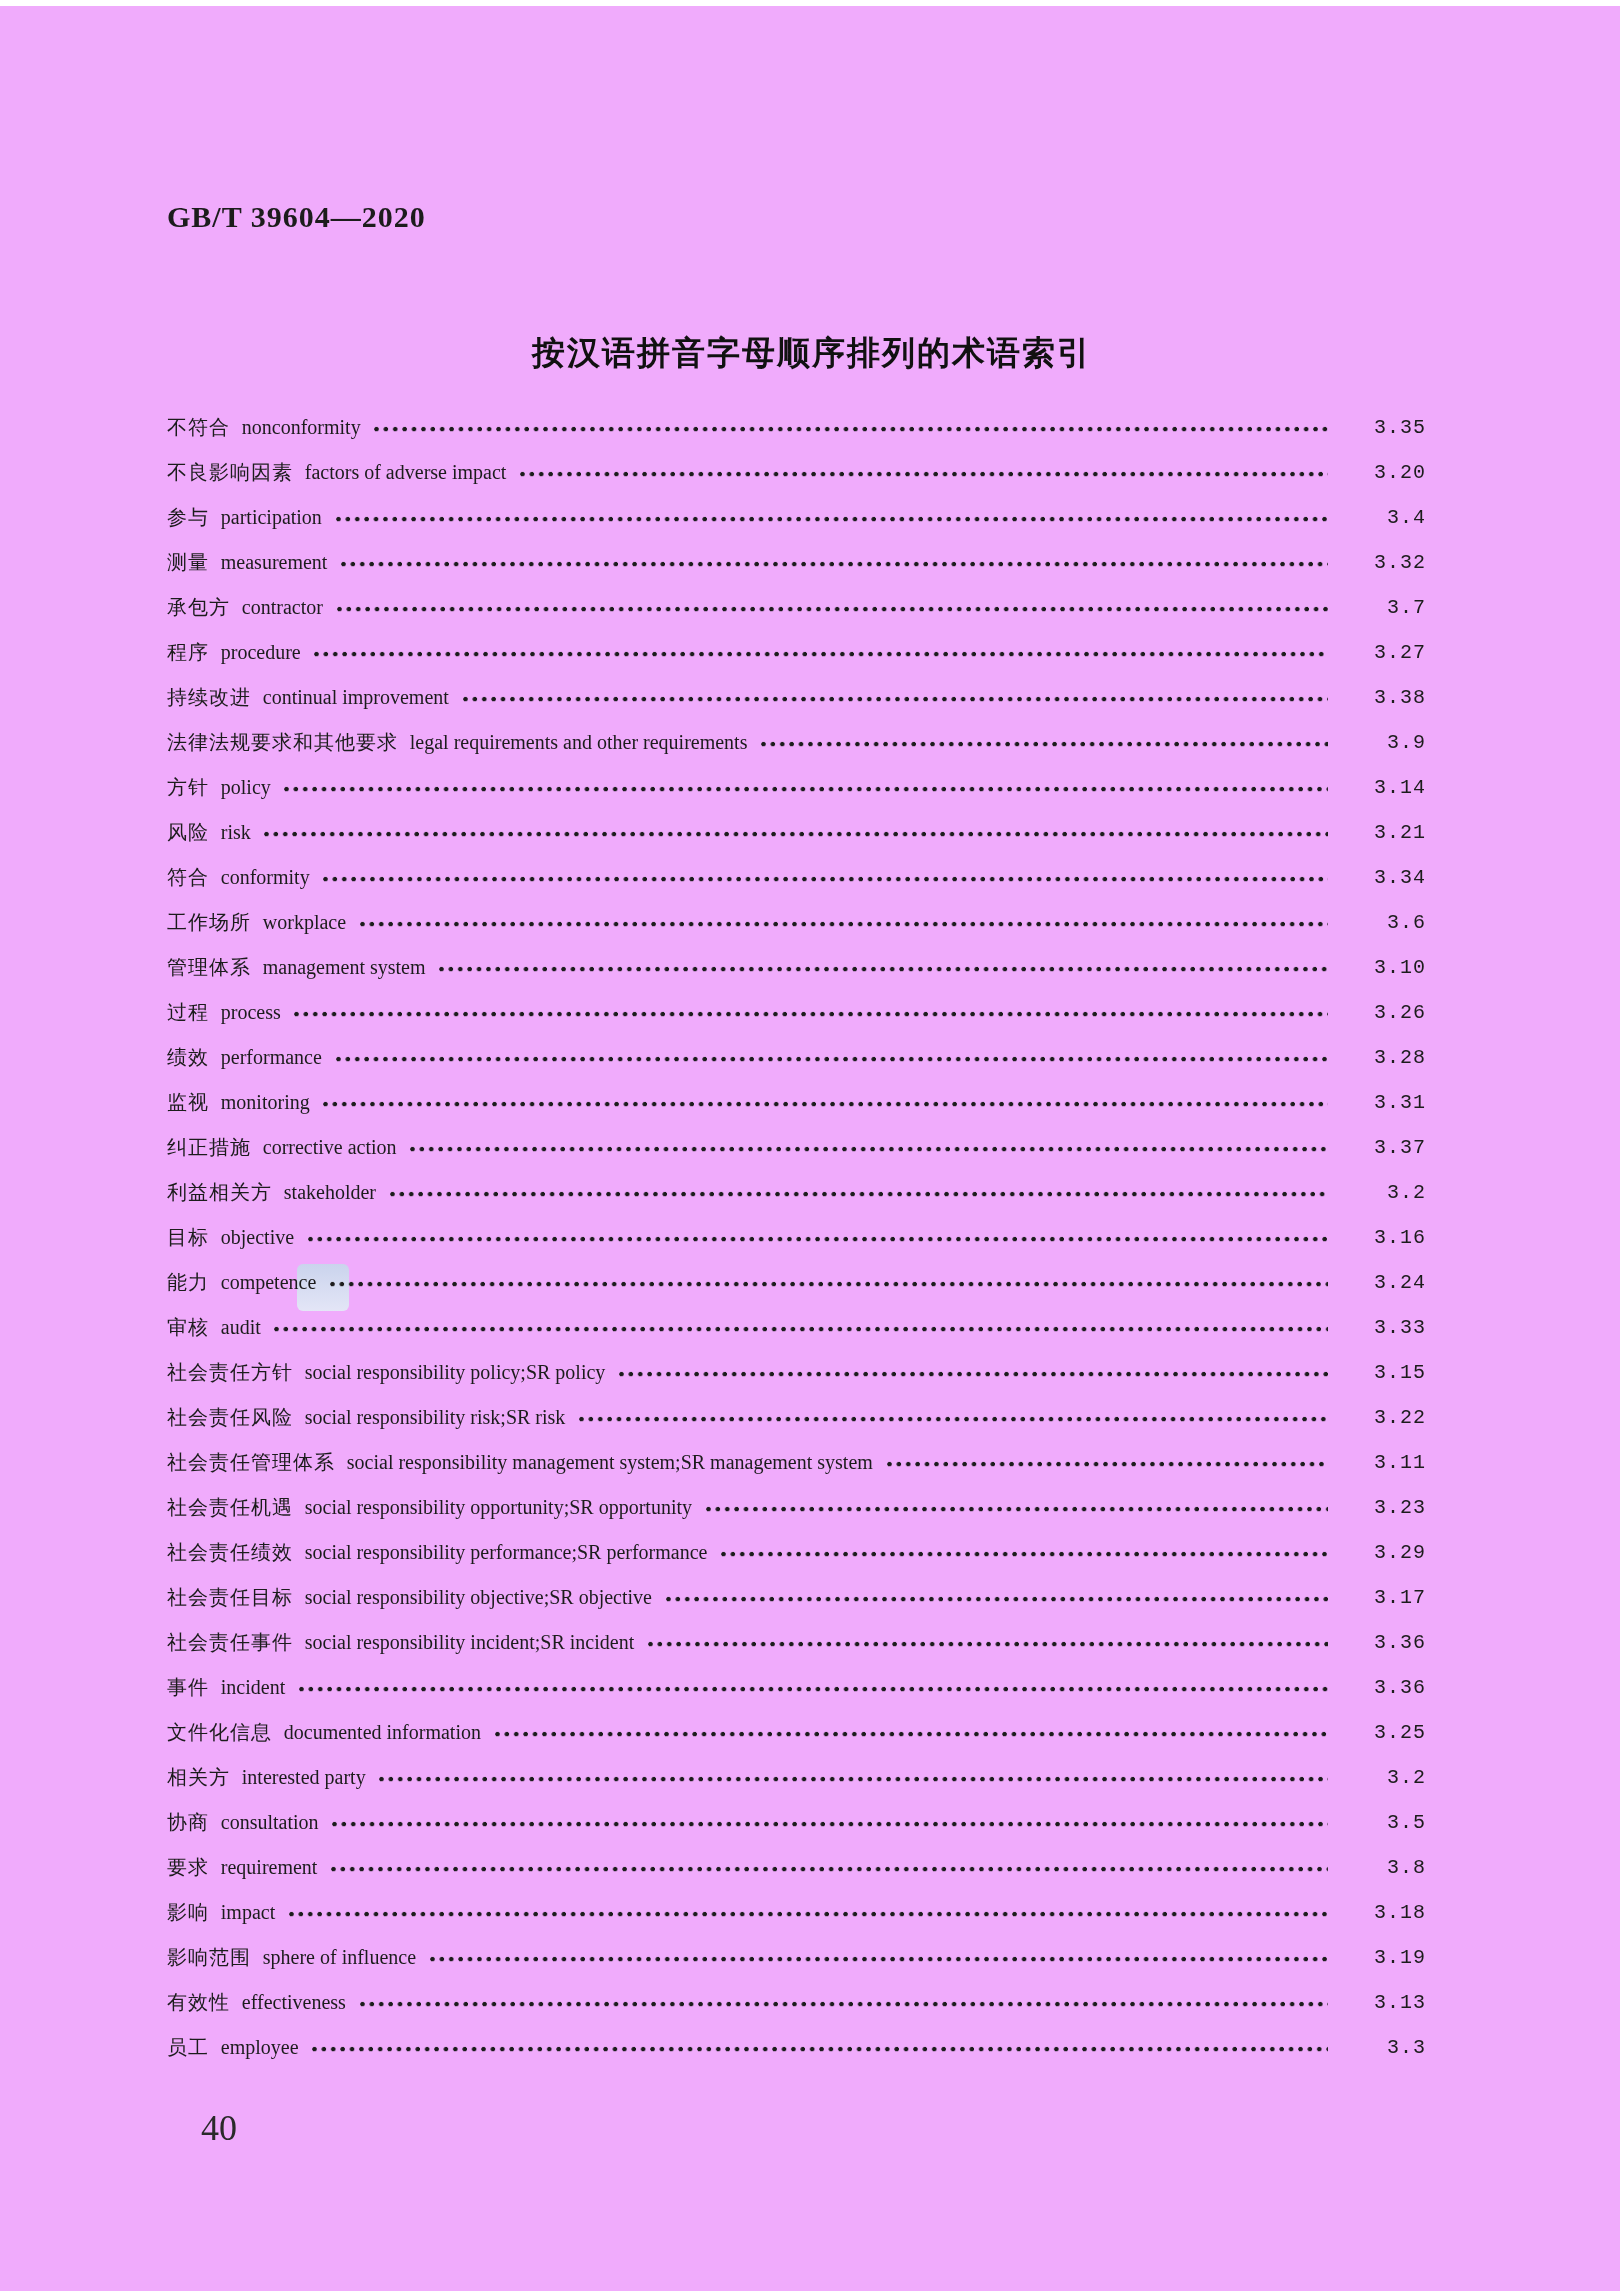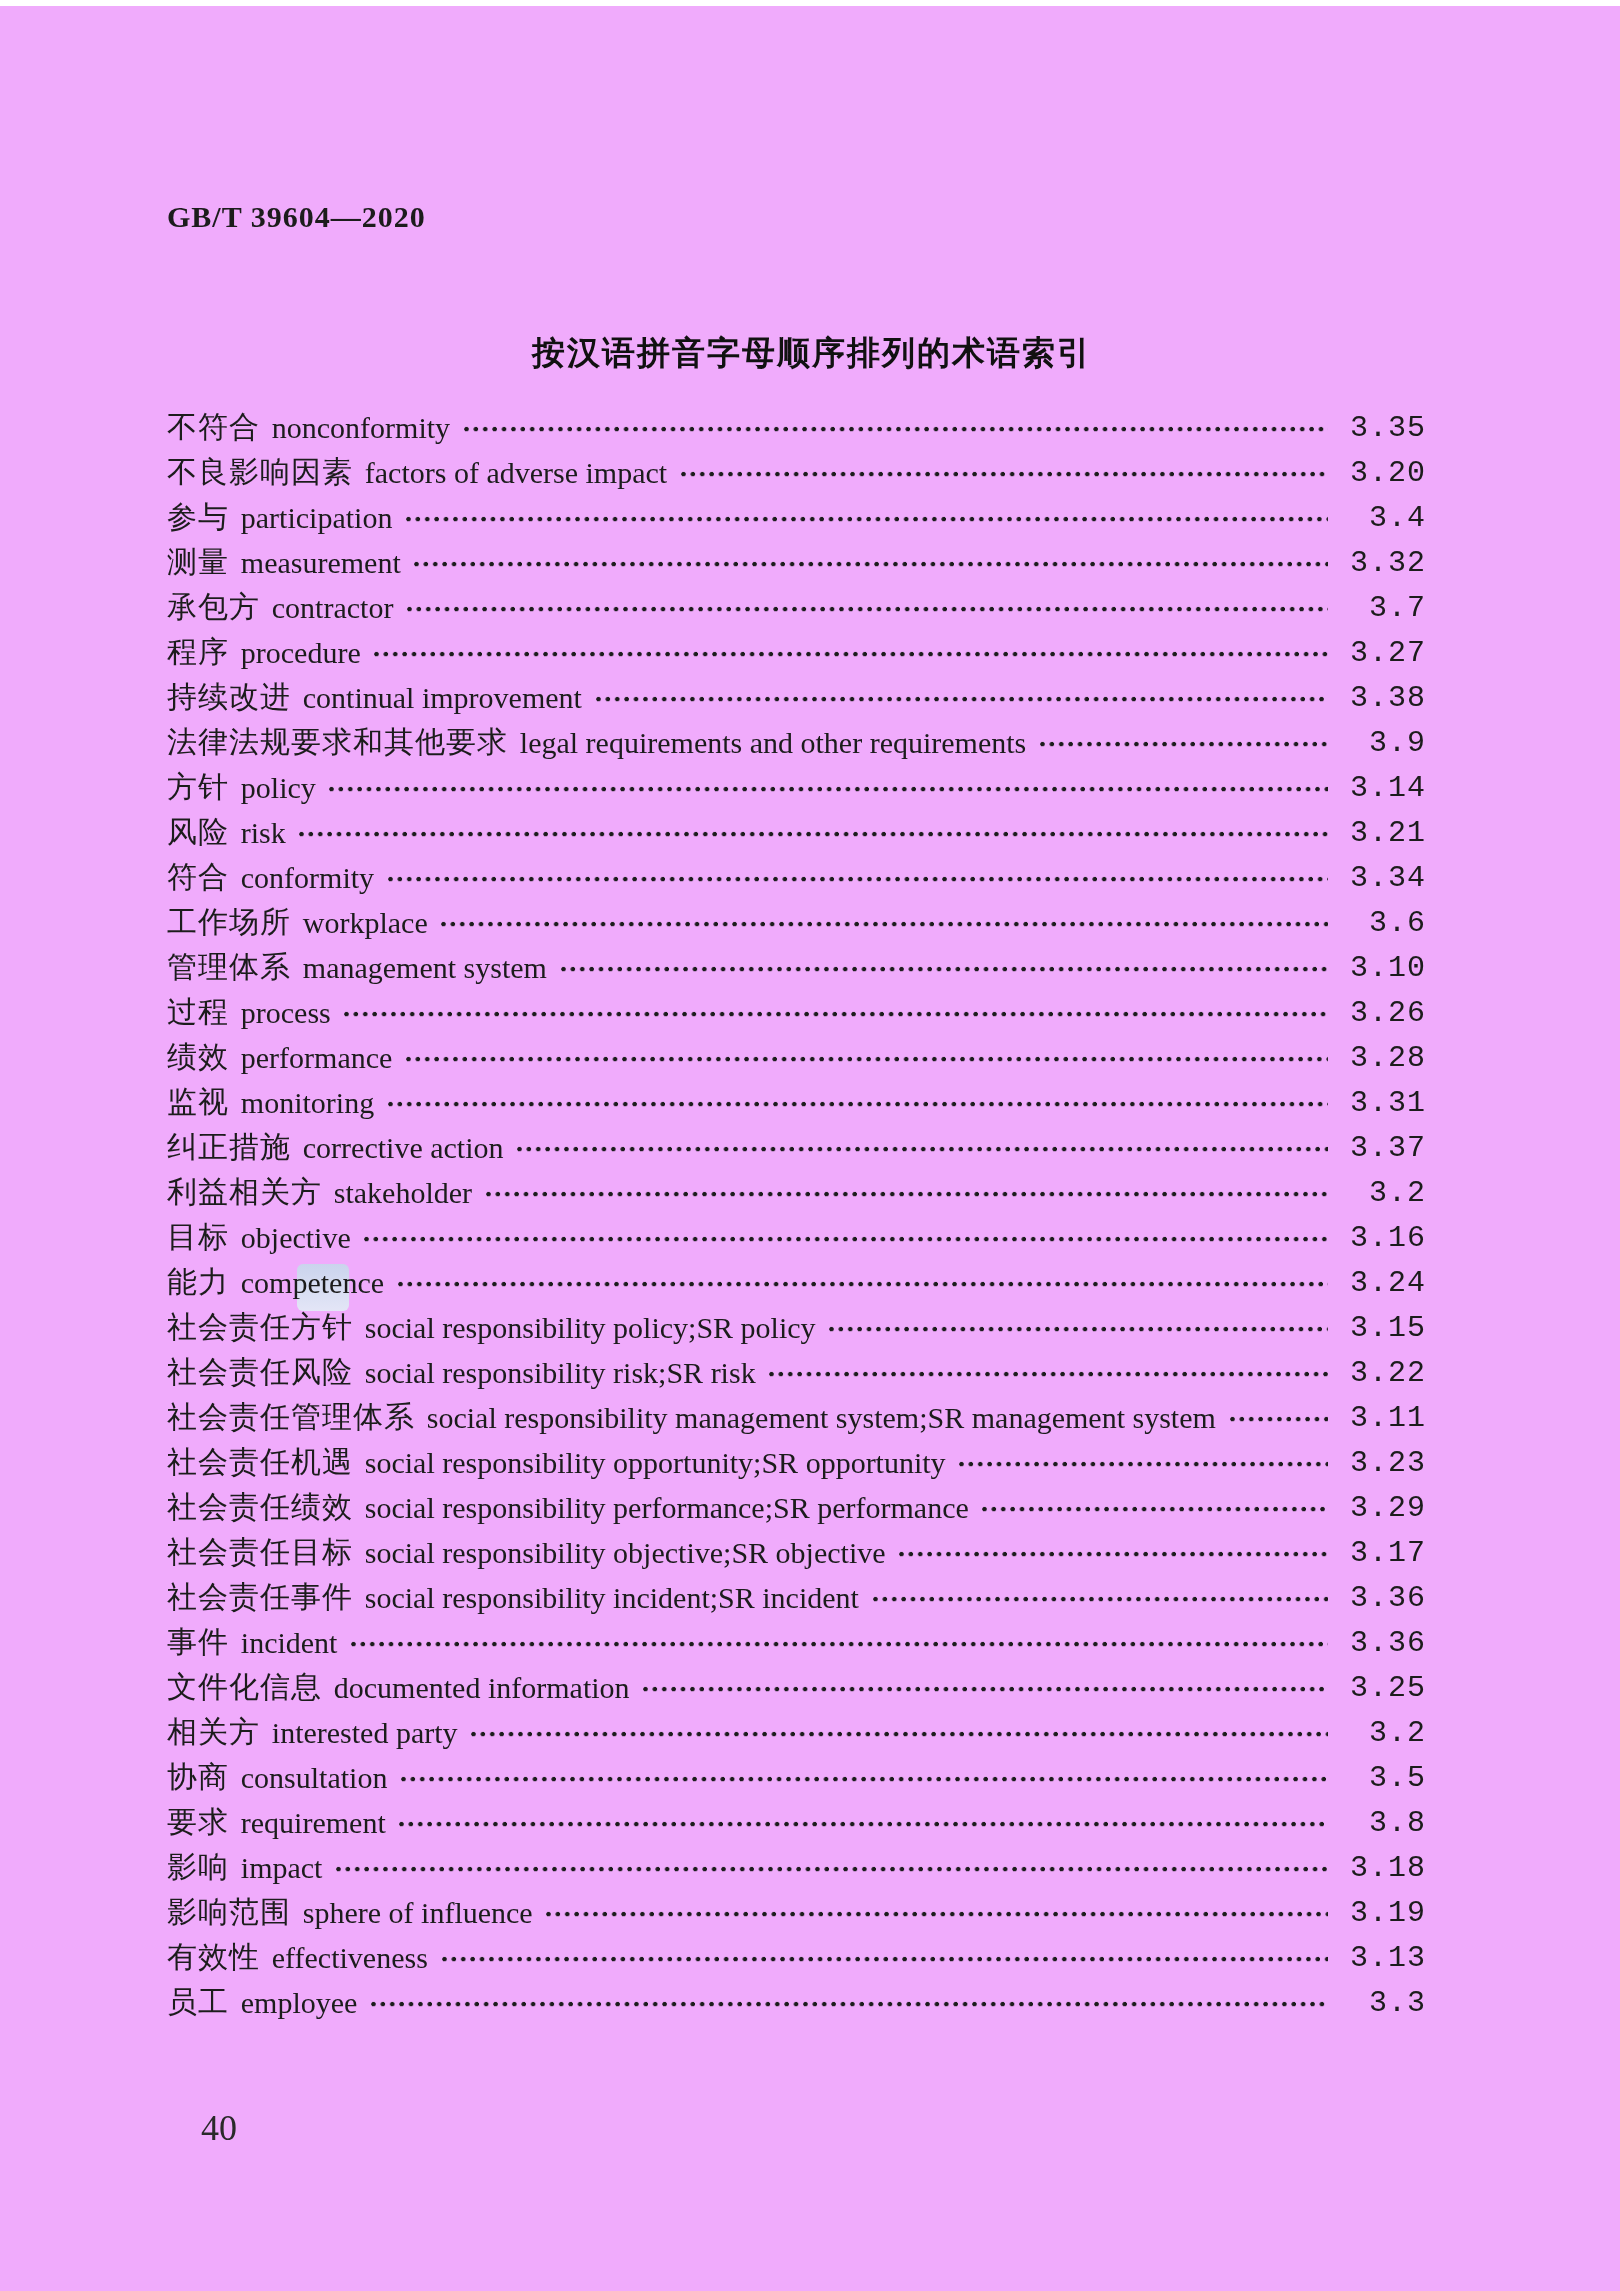--- a/index.html
+++ b/index.html
@@ -54,21 +54,21 @@
     top: 399px;
     width: 1259px;
     margin: 0;
     padding: 0;
     list-style: none;
   }
   .row {
     display: flex;
     align-items: center;
     height: 45px;
-    font-size: 30px;
+    font-size: 20px;
     white-space: nowrap;
   }
   .zh {
     font-family: "Liberation Serif", "DejaVu Serif", serif;
     letter-spacing: 1px;
   }
   .en {
     margin-left: 11.8px;
     font-family: "Liberation Serif", "DejaVu Serif", serif;
     text-align: right;
@@ -241,20 +241,26 @@
     <span class="ref">3.16</span>
   </li>
 
   <li class="row">
     <span class="zh">能力</span>
     <span class="en">competence</span>
     <span class="leader"></span>
     <span class="ref">3.24</span>
   </li>
 
+  <li class="row">
+    <span class="zh">审核</span>
+    <span class="en">audit</span>
+    <span class="leader"></span>
+    <span class="ref">3.33</span>
+  </li>
 
   <li class="row">
     <span class="zh">社会责任方针</span>
     <span class="en">social responsibility policy;SR policy</span>
     <span class="leader"></span>
     <span class="ref">3.15</span>
   </li>
 
   <li class="row">
     <span class="zh">社会责任风险</span>

